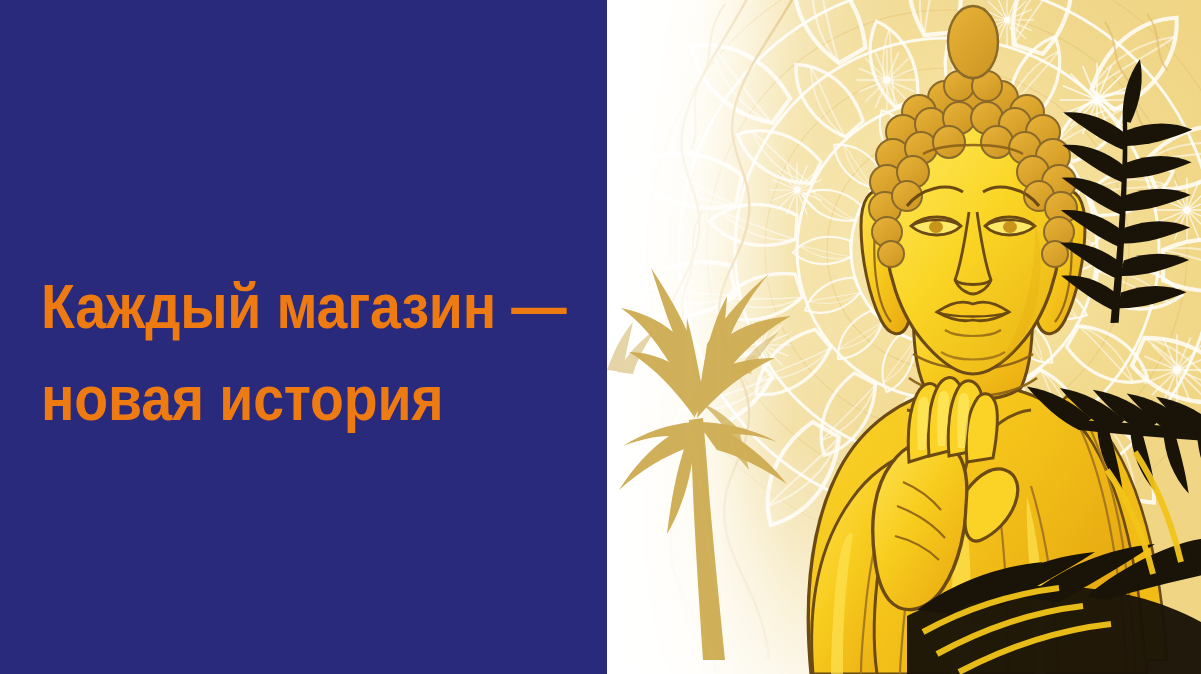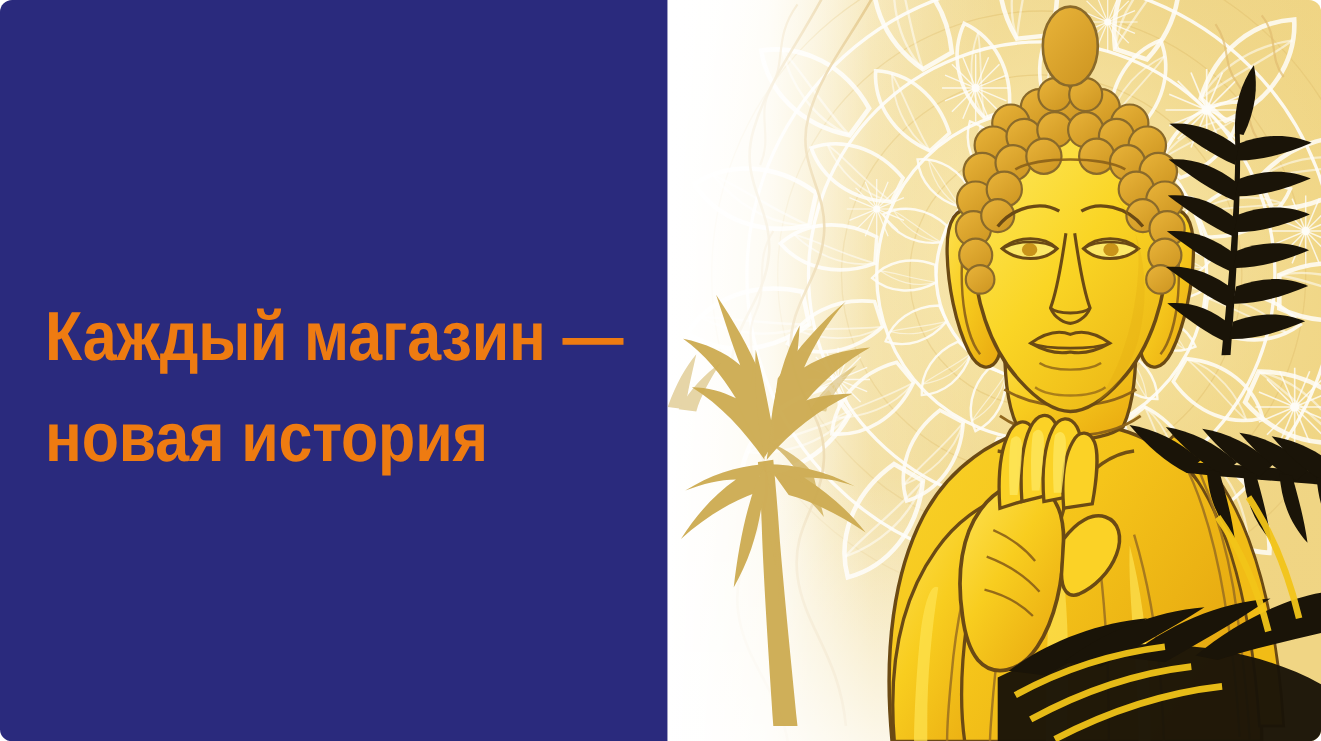--- a/index.html
+++ b/index.html
@@ -10,21 +10,20 @@
   }
   body {
     font-family: "Liberation Sans", sans-serif;
   }
   .banner {
     position: relative;
     width: 1201px;
     height: 674px;
     overflow: hidden;
     display: flex;
-    border-radius: 11px;
   }
 
   
   .text-panel {
     position: relative;
     width: 607px;
     height: 674px;
     flex: 0 0 607px;
     background: #2a2a7d;
     overflow: hidden;

